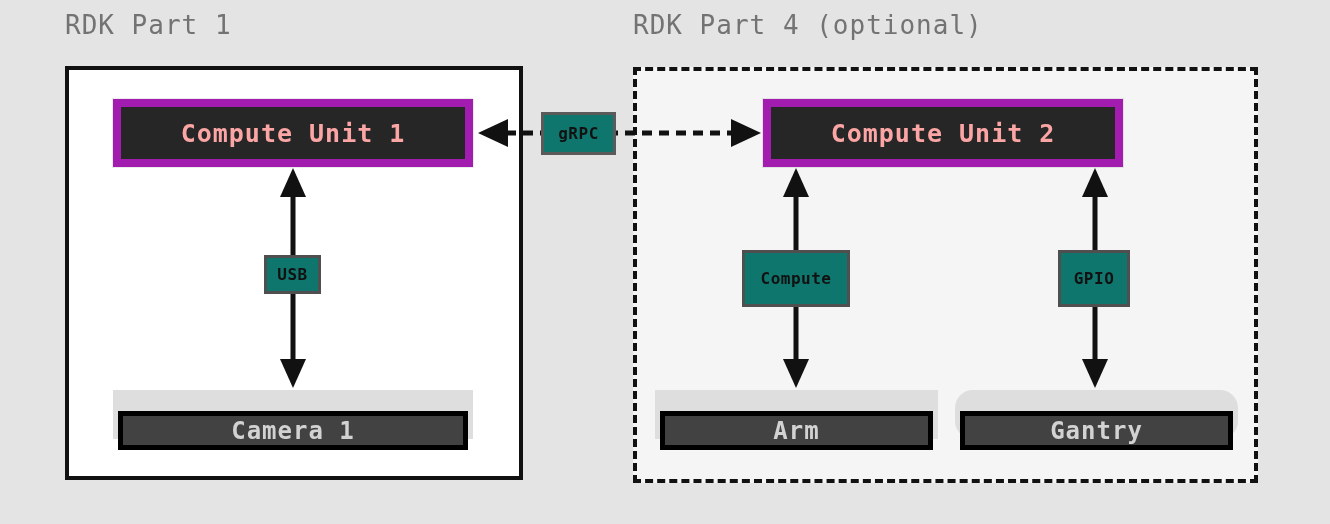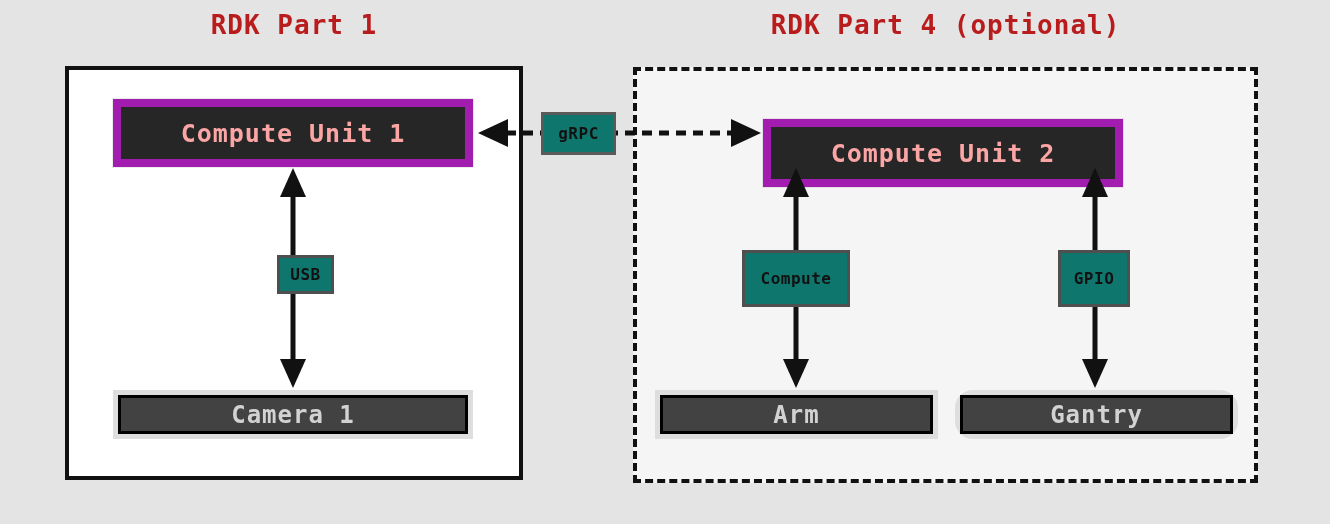--- a/index.html
+++ b/index.html
@@ -12,23 +12,22 @@
     position: relative;
     width: 1330px;
     height: 524px;
     background: #e4e4e4;
     overflow: hidden;
   }
   .group-title {
     position: absolute;
     top: 10px;
     font-size: 26px;
-    font-weight: bold;
-    color: #b91c1c;
-    text-align: center;
+    font-weight: normal;
+    color: #737373;
     letter-spacing: 1px;
     white-space: nowrap;
   }
   #title-part1 { left: 65px;  width: 458px; }
   #title-part2 { left: 633px; width: 625px; }
 
   .container { position: absolute; box-sizing: border-box; }
   #part1-box {
     left: 65px; top: 66px; width: 458px; height: 414px;
     background: #ffffff;
@@ -49,63 +48,64 @@
     color: #fca5a5;
     font-size: 25px;
     font-weight: bold;
     display: flex;
     align-items: center;
     justify-content: center;
     letter-spacing: 1px;
     white-space: nowrap;
   }
   #compute-unit-1 { left: 113px; top: 99px; width: 360px; height: 68px; }
-  #compute-unit-2 { left: 763px; top: 99px; width: 360px; height: 68px; margin-top: 20px; }
+  #compute-unit-2 { left: 763px; top: 99px; width: 360px; height: 68px; }
 
   .device-box {
     position: absolute;
     box-sizing: border-box;
     background: #dedede;
     padding: 5px;
   }
   .device-inner {
     box-sizing: border-box;
     width: 100%;
     height: 100%;
     background: #424242;
-    border: 3px solid #000000;
+    border: 5px solid #000000;
     color: #d2d2d2;
     font-size: 24px;
     font-weight: bold;
     display: flex;
     align-items: center;
     justify-content: center;
     letter-spacing: 1px;
     white-space: nowrap;
+    margin-top: 16px;
   }
   #camera-1-box { left: 113px; top: 390px; width: 360px; height: 49px; }
   #arm-box      { left: 655px; top: 390px; width: 283px; height: 49px; }
   #gantry-box   { left: 955px; top: 390px; width: 283px; height: 49px; border-radius: 18px; }
 
   .bus-label {
     position: absolute;
     box-sizing: border-box;
     background: #0f766e;
     border: 3px solid #4f4f4f;
     color: #111111;
     font-size: 16px;
     font-weight: bold;
     display: flex;
     align-items: center;
     justify-content: center;
     letter-spacing: 0.5px;
     white-space: nowrap;
     z-index: 3;
   }
-  #usb-label      { left: 264px;  top: 255px; width: 57px;  height: 39px; margin-left: 13px; }
+  #usb-label      { left: 264px;  top: 255px; width: 57px;  height: 39px; }
   #ethernet-label { left: 742px;  top: 250px; width: 108px; height: 57px; }
   #gpio-label     { left: 1058px; top: 250px; width: 72px;  height: 57px; text-align: right; }
   #grpc-label     { left: 541px;  top: 112px; width: 75px;  height: 43px; border-color: #5a5a5a; }
 
   #connector-layer {
     position: absolute;
     left: 0; top: 0;
     width: 1330px;
     height: 524px;
     z-index: 2;

